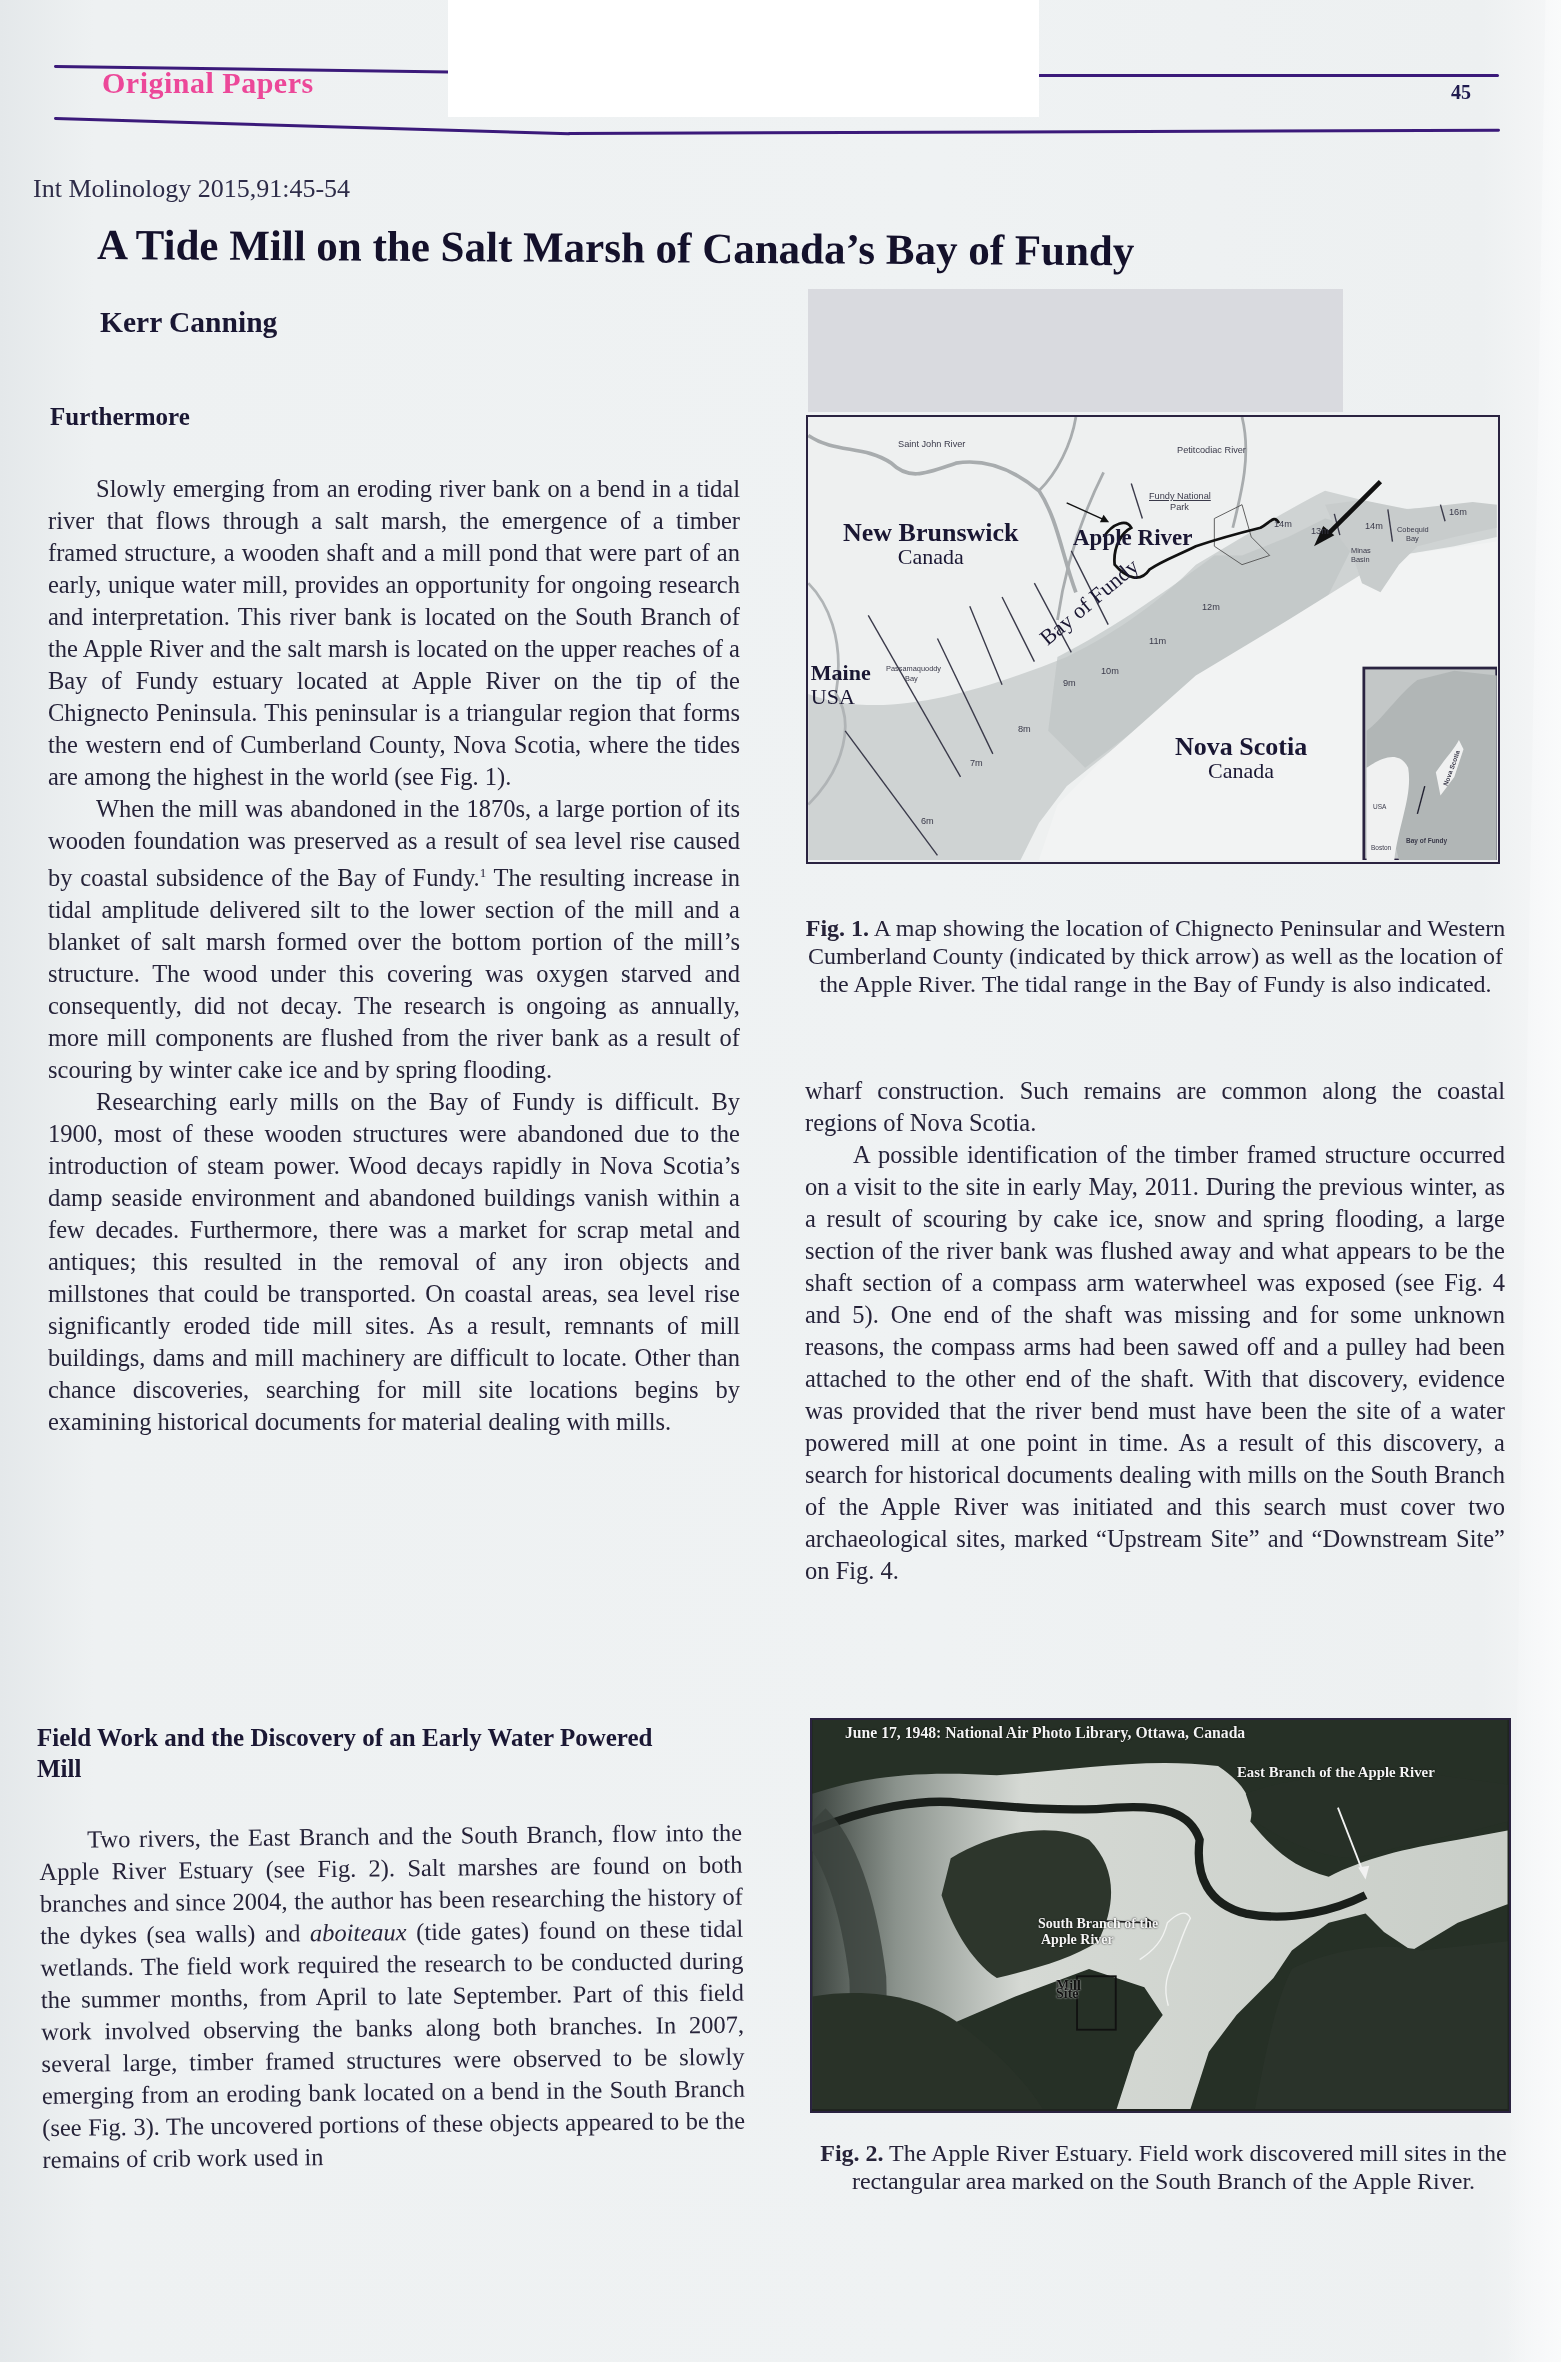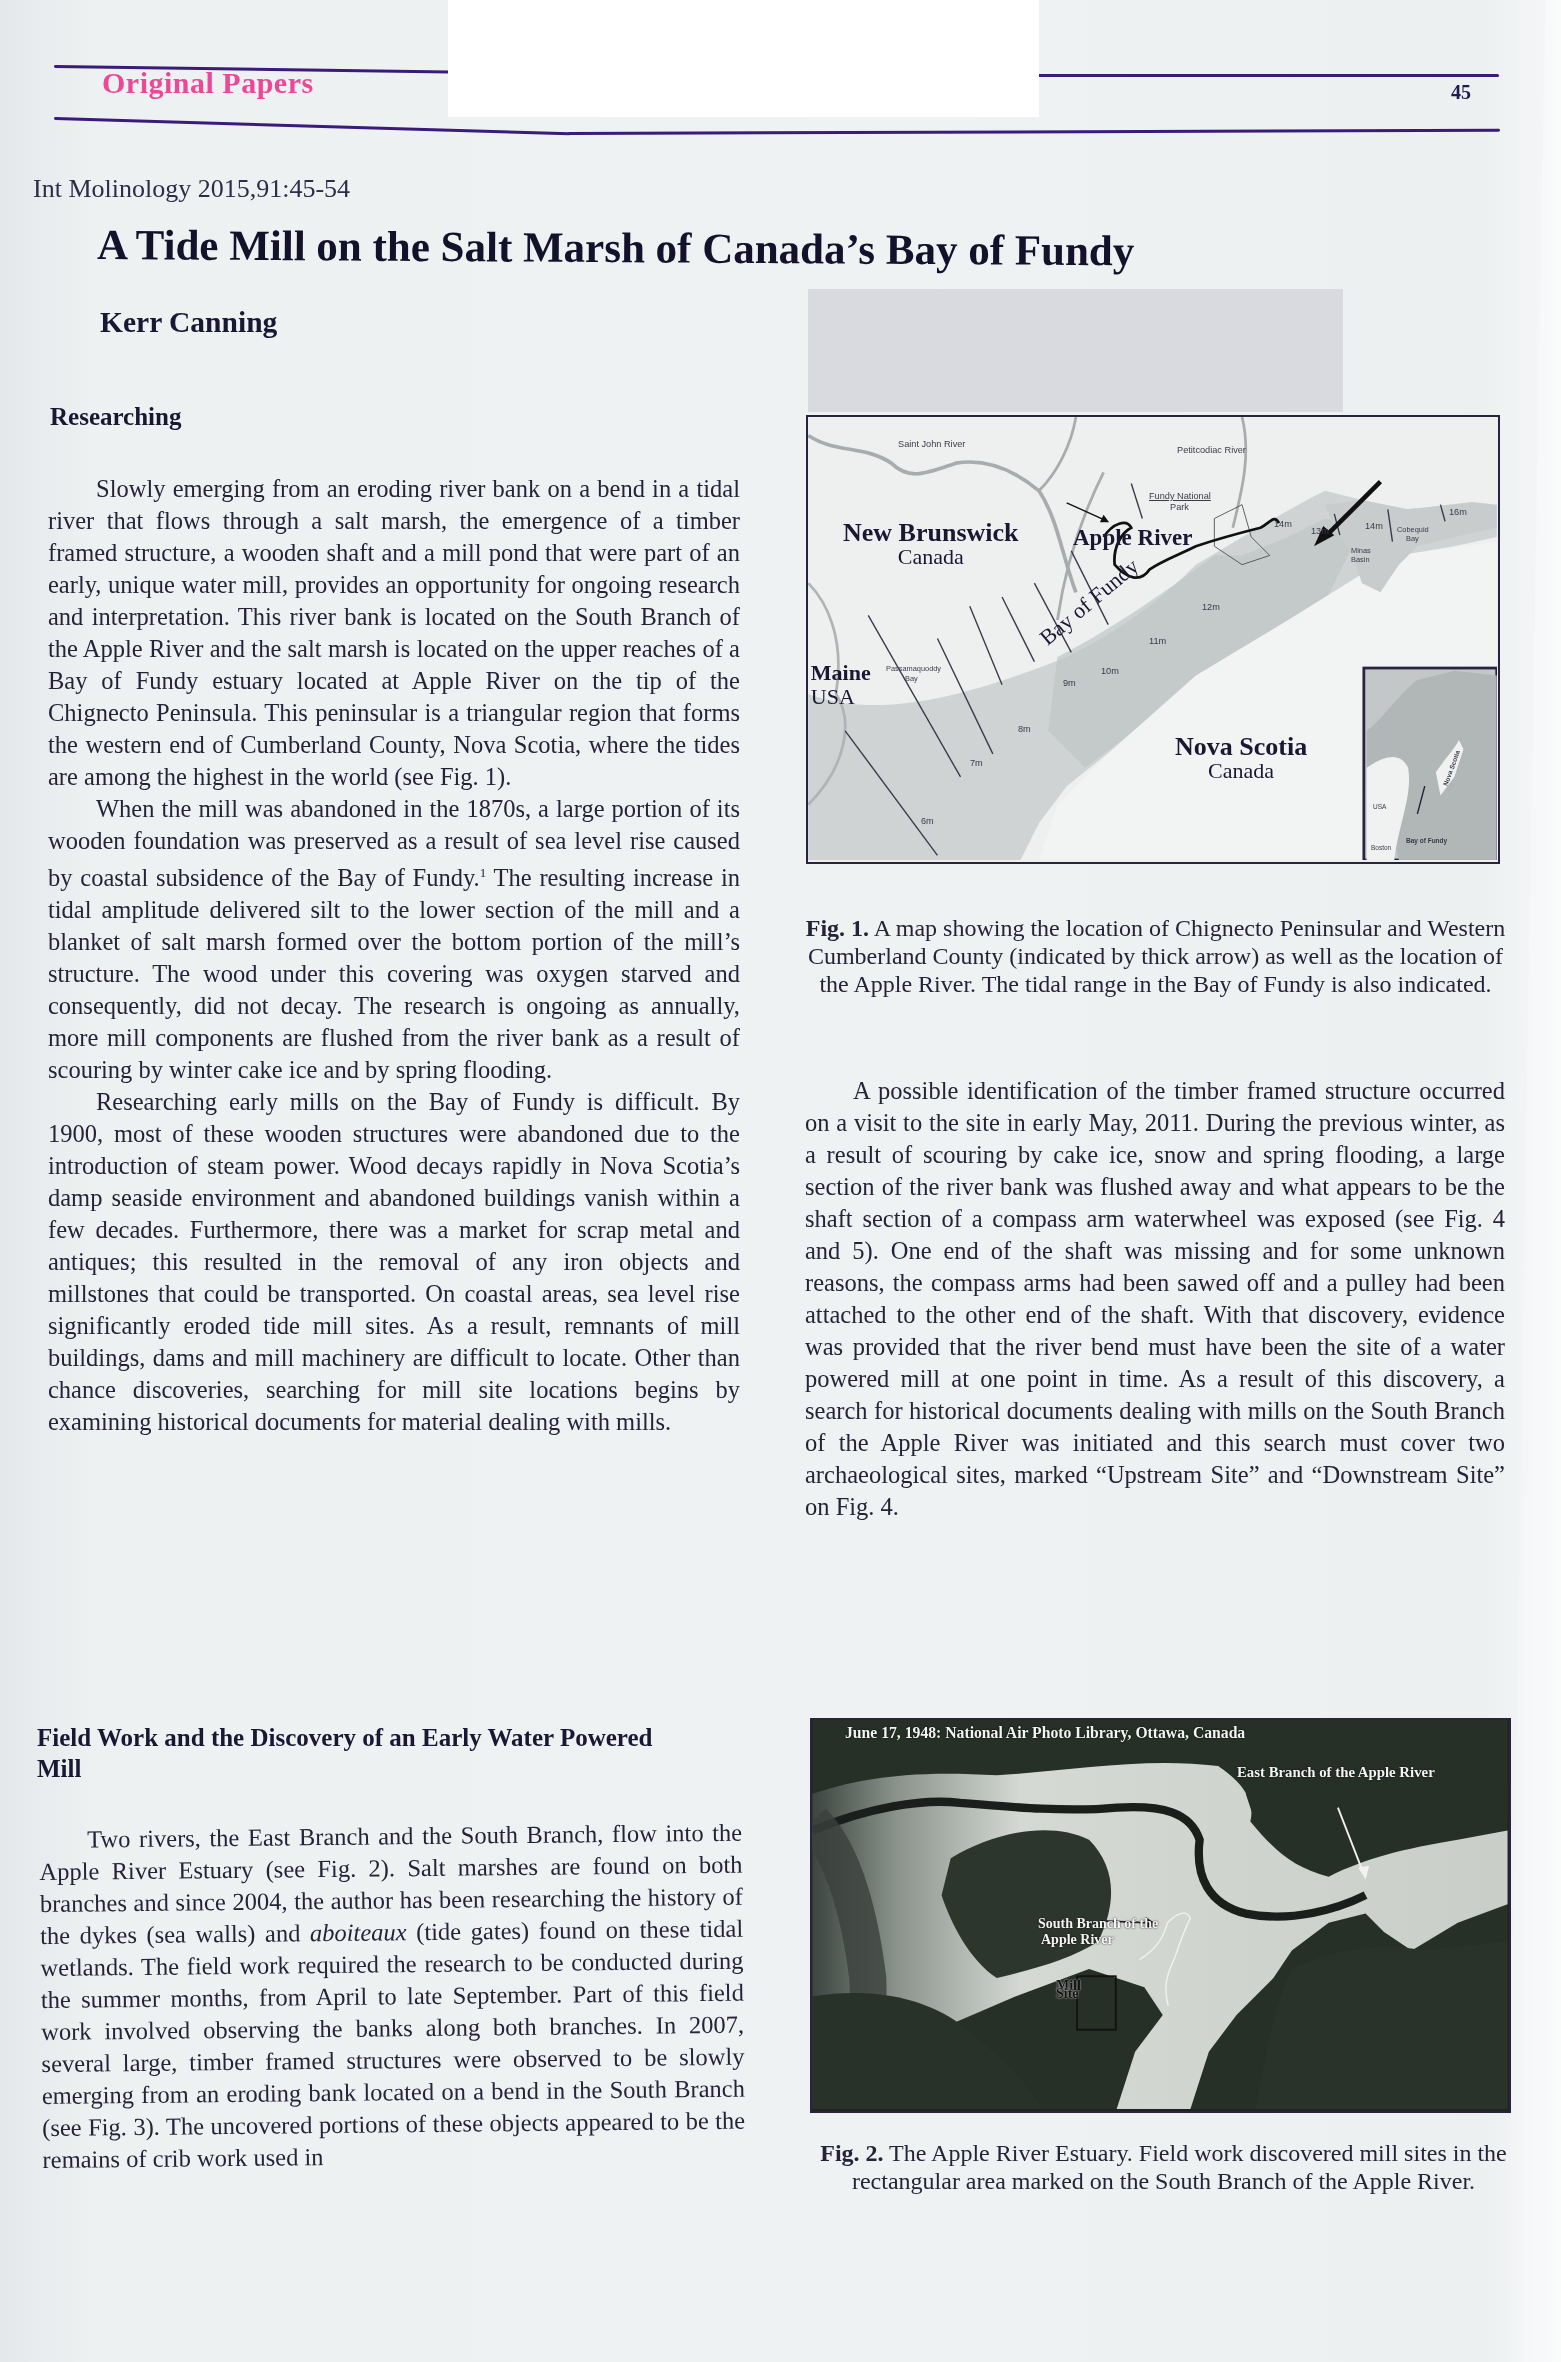--- a/index.html
+++ b/index.html
@@ -59,21 +59,21 @@
 <div class="page-number">45</div>
 <div class="rule" style="left:54px; top:117px; width:517px; transform:rotate(1.7deg); transform-origin:left;"></div>
 <div class="rule" style="left:568px; top:132px; width:932px; transform:rotate(-0.2deg); transform-origin:left;"></div>
 <div class="redact-white"></div>
 
 <div class="citation">Int Molinology 2015,91:45-54</div>
 <div class="title">A Tide Mill on the Salt Marsh of Canada’s Bay of Fundy</div>
 <div class="author">Kerr Canning</div>
 <div class="redact-grey"></div>
 
-<div class="heading" style="left:50px; top:401px;">Researching</div>
+<div class="heading" style="left:50px; top:401px;">Furthermore</div>
 <div class="col" style="left:48px; top:473px; width:692px;">
   <p class="indent">Slowly emerging from an eroding river bank on a bend in a tidal river that flows through a salt marsh, the emergence of a timber framed structure, a wooden shaft and a mill pond that were part of an early, unique water mill, provides an opportunity for ongoing research and interpretation. This river bank is located on the South Branch of the Apple River and the salt marsh is located on the upper reaches of a Bay of Fundy estuary located at Apple River on the tip of the Chignecto Peninsula. This peninsular is a triangular region that forms the western end of Cumberland County, Nova Scotia, where the tides are among the highest in the world (see Fig. 1).</p>
   <p class="indent"><span>When the mill was abandoned in the 1870s, a large portion of its wooden foundation was preserved as a result of sea level rise caused by coastal subsidence of the Bay of Fundy.</span><sup style="font-size:13px;">1</sup> <span>The resulting increase in tidal amplitude delivered silt to the lower section of the mill and a blanket of salt marsh formed over the bottom portion of the mill’s structure. The wood under this covering was oxygen starved and consequently, did not decay. The research is ongoing as annually, more mill components are flushed from the river bank as a result of scouring by winter cake ice and by spring flooding.</span></p>
   <p class="indent">Researching early mills on the Bay of Fundy is difficult. By 1900, most of these wooden structures were abandoned due to the introduction of steam power. Wood decays rapidly in Nova Scotia’s damp seaside environment and abandoned buildings vanish within a few decades. Furthermore, there was a market for scrap metal and antiques; this resulted in the removal of any iron objects and millstones that could be transported. On coastal areas, sea level rise significantly eroded tide mill sites. As a result, remnants of mill buildings, dams and mill machinery are difficult to locate. Other than chance discoveries, searching for mill site locations begins by examining historical documents for material dealing with mills.</p>
 </div>
 
 <div class="heading" style="left:37px; top:1722px; width:646px;">Field Work and the Discovery of an Early Water Powered Mill</div>
 <div class="col" style="left:39px; top:1824px; width:703px; transform:rotate(-0.6deg); transform-origin:left top;">
   <p class="indent"><span>Two rivers, the East Branch and the South Branch, flow into the Apple River Estuary (see Fig. 2). Salt marshes are found on both branches and since 2004, the author has been researching the history of the dykes (sea walls) and </span><span class="italic">aboiteaux</span><span> (tide gates) found on these tidal wetlands. The field work required the research to be conducted during the summer months, from April to late September. Part of this field work involved observing the banks along both branches. In 2007, several large, timber framed structures were observed to be slowly emerging from an eroding bank located on a bend in the South Branch (see Fig. 3). The uncovered portions of these objects appeared to be the remains of crib work used in</span></p>
 </div>
@@ -169,20 +169,21 @@
   <span class="map-label map-small" style="left:563px; top:427px; font-size:6.5px;">Boston</span>
   <span class="map-label map-small" style="left:598px; top:420px; font-size:6.5px; font-weight:bold;">Bay of Fundy</span>
   <span class="map-label map-small" style="left:637px; top:365px; font-size:6.5px; font-weight:bold; transform:rotate(-70deg); transform-origin:left center;">Nova Scotia</span>
 </div>
 
 <div class="caption" style="left:805px; top:914px; width:701px;">
   <span class="fig-label">Fig. 1.</span><span> A map showing the location of Chignecto Peninsular and Western Cumberland County (indicated by thick arrow) as well as the location of the Apple River. The tidal range in the Bay of Fundy is also indicated.</span>
 </div>
 
 <div class="col" style="left:805px; top:1075px; width:700px;">
+  <p>wharf construction. Such remains are common along the coastal regions of Nova Scotia.</p>
   <p class="indent">A possible identification of the timber framed structure occurred on a visit to the site in early May, 2011. During the previous winter, as a result of scouring by cake ice, snow and spring flooding, a large section of the river bank was flushed away and what appears to be the shaft section of a compass arm waterwheel was exposed (see Fig. 4 and 5). One end of the shaft was missing and for some unknown reasons, the compass arms had been sawed off and a pulley had been attached to the other end of the shaft. With that discovery, evidence was provided that the river bend must have been the site of a water powered mill at one point in time. As a result of this discovery, a search for historical documents dealing with mills on the South Branch of the Apple River was initiated and this search must cover two archaeological sites, marked “Upstream Site” and “Downstream Site” on Fig. 4.</p>
 </div>
 
 <div class="figure" style="left:810px; top:1718px; width:701px; height:395px; background:#1f241f;">
   <svg width="696" height="389" viewBox="0 0 754 422" style="position:absolute; left:0; top:0;">
     <defs>
       <linearGradient id="water" x1="0" x2="1" y1="0" y2="0">
         <stop offset="0" stop-color="#3d4540"></stop>
         <stop offset="0.12" stop-color="#8a928c"></stop>
         <stop offset="0.3" stop-color="#d5d9d4"></stop>

